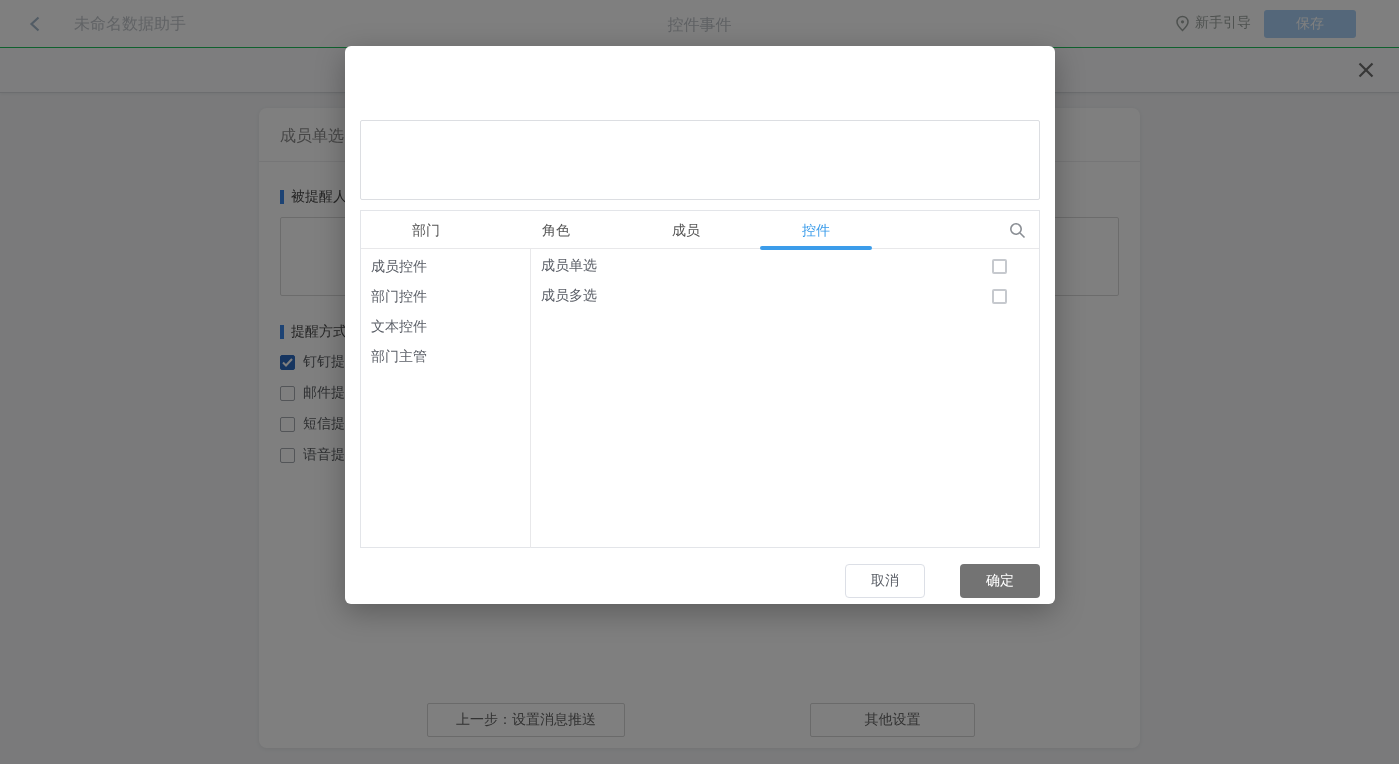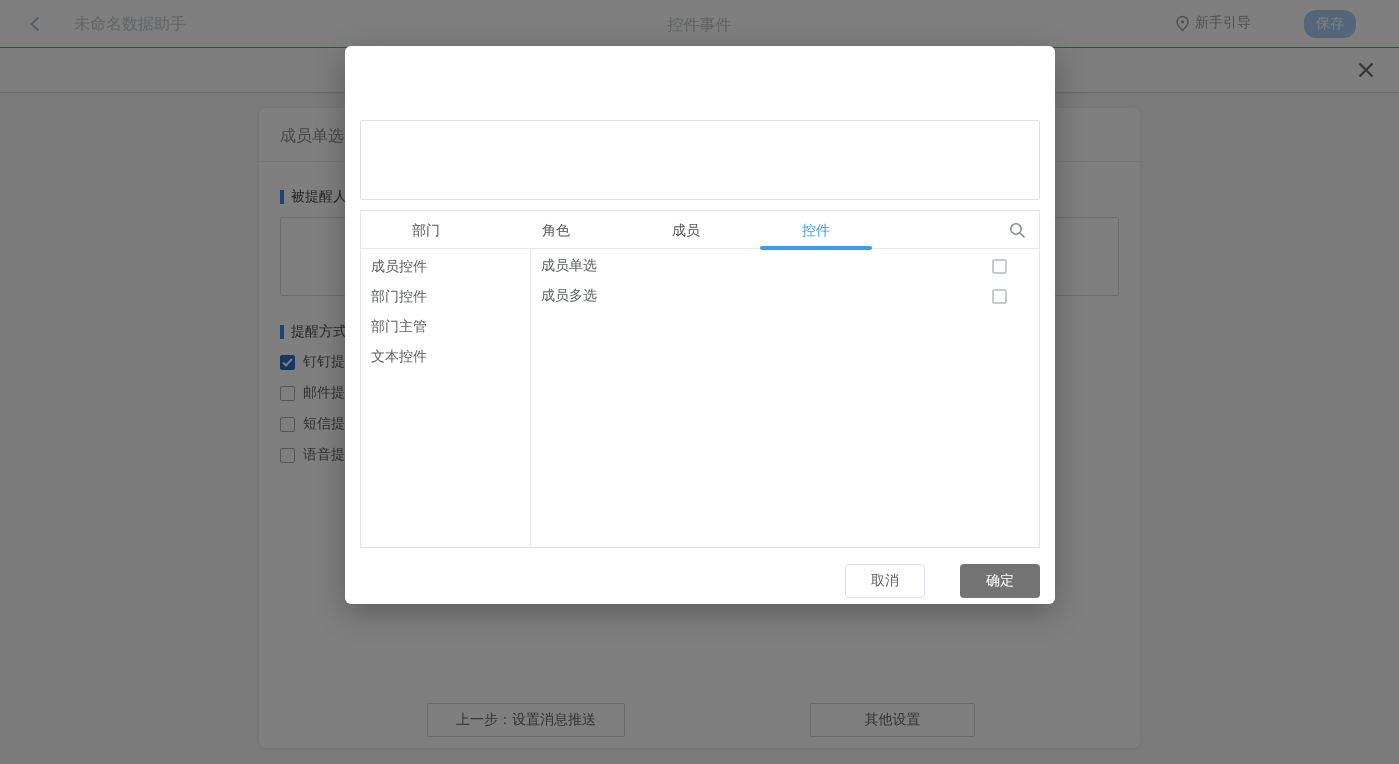--- a/index.html
+++ b/index.html
@@ -8,22 +8,22 @@
   .stage { position:relative; width:1399px; height:764px; background:#F4F5F7; overflow:hidden; }
 
   
   .app-header { position:absolute; left:0; top:0; width:1399px; height:48px;
     background:#FFFFFF; border-bottom:1px solid #22c55e; z-index:1; }
   .back-btn { position:absolute; left:26px; top:14px; width:20px; height:20px; cursor:pointer; }
   .doc-title { position:absolute; left:74px; top:14px; font-size:16px; color:#C2C6CB; }
   .center-title { position:absolute; left:0; right:0; top:15px; text-align:center; font-size:16px; color:#BFC3C8; }
   .guide { position:absolute; right:148px; top:14px; display:flex; align-items:center; gap:5px;
     font-size:14px; color:#9EA5A1; cursor:pointer; }
-  .save-btn { position:absolute; right:43px; top:10px; width:52px; height:28px;
-    background:#A8CFF4; color:#FFFFFF; font-size:14px; border:none; border-radius:12px; cursor:pointer; }
+  .save-btn { position:absolute; right:43px; top:10px; width:92px; height:28px;
+    background:#A8CFF4; color:#FFFFFF; font-size:14px; border:none; border-radius:3px; cursor:pointer; }
 
   .sub-bar { position:absolute; left:0; top:48px; width:1399px; height:45px;
     background:#FAFBFC; border-bottom:1px solid #D9DBDE; box-shadow:0 1px 3px rgba(0,0,0,0.06); z-index:1; }
   .sub-close { position:absolute; right:23px; top:12px; width:20px; height:20px; cursor:pointer; }
 
   .card { position:absolute; left:259px; top:108px; width:881px; height:640px;
     background:#FFFFFF; border-radius:8px; box-shadow:0 1px 5px rgba(0,0,0,0.07); z-index:1; }
   .card-title { position:absolute; left:21px; top:18px; font-size:16px; color:#8C8C8C; }
   .card-divider { position:absolute; left:0; top:53px; width:100%; height:1px; background:#ECECEE; }
   .field-label { position:absolute; left:21px; display:flex; align-items:center; gap:7px;
@@ -181,22 +181,22 @@
             <circle cx="7" cy="7" r="5.2" fill="none" stroke="#8A8E94" stroke-width="1.6"></circle>
             <line x1="11" y1="11" x2="15.5" y2="15.5" stroke="#8A8E94" stroke-width="1.6"></line>
           </svg>
         </div>
       </div>
 
       <div class="picker-body">
         <div class="col-left">
           <div class="item">成员控件</div>
           <div class="item">部门控件</div>
+          <div class="item">文本控件</div>
           <div class="item">部门主管</div>
-          <div class="item">文本控件</div>
         </div>
         <div class="col-right">
           <div class="item">
             <span>成员单选</span>
             <span class="m-check"></span>
           </div>
           <div class="item">
             <span>成员多选</span>
             <span class="m-check"></span>
           </div>

